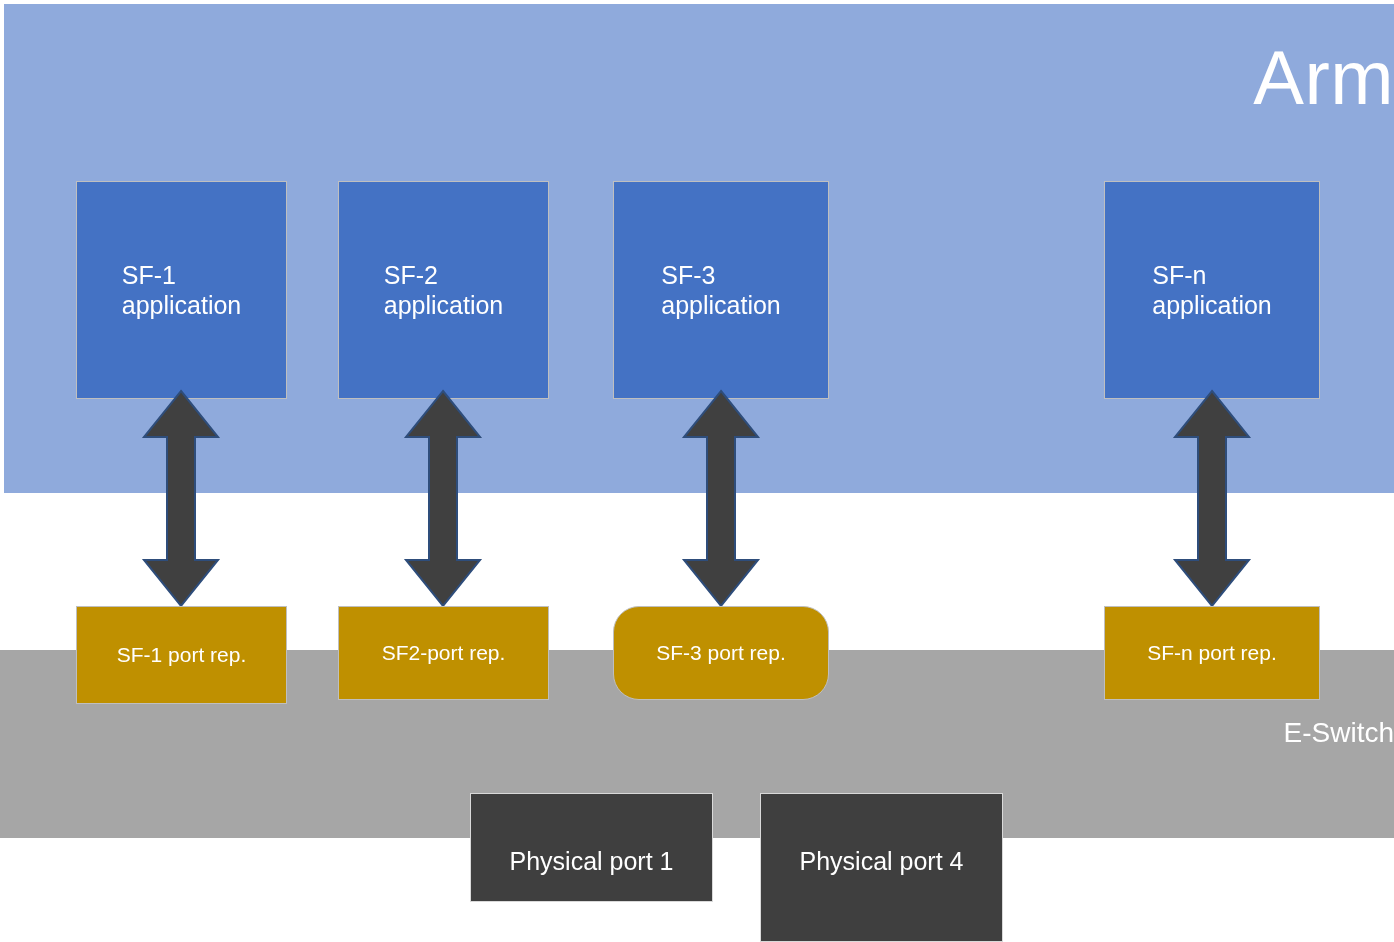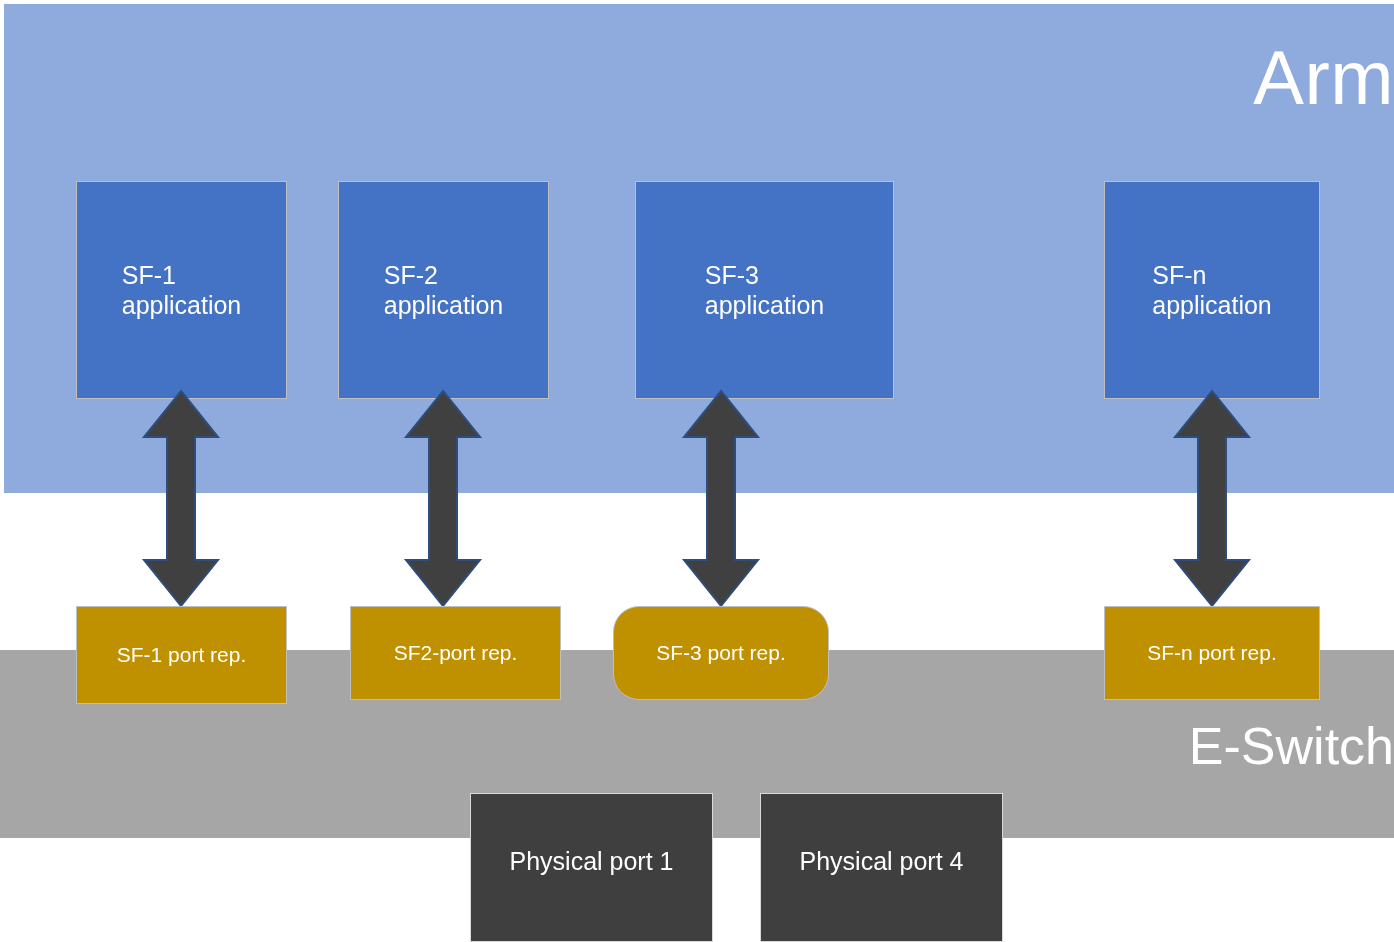--- a/index.html
+++ b/index.html
@@ -47,21 +47,21 @@
     line-height: 1.1;
     white-space: nowrap;
   }
   #arm-title {
     top: 36px;
     font-size: 76px;
     letter-spacing: 0.5px;
   }
   #eswitch-title {
     top: 718px;
-    font-size: 52px;
+    font-size: 28px;
   }
 
   
   .node {
     position: absolute;
     box-sizing: border-box;
     border: 1px solid #BFBFBF;
     color: #ffffff;
     display: flex;
     align-items: center;
@@ -108,21 +108,21 @@
 
   <div class="band" id="eswitch-band"></div>
   <div class="band-title" id="eswitch-title">E-Switch</div>
 
   <div class="node sf-app" style="left:76px; top:181px; width:211px; height:218px;">SF-1
 application</div>
 
   <div class="node sf-app" style="left:338px; top:181px; width:211px; height:218px;">SF-2
 application</div>
 
-  <div class="node sf-app" style="left:613px; top:181px; width:259px; height:218px;margin-left:22px;">SF-3
+  <div class="node sf-app" style="left:613px; top:181px; width:216px; height:218px;">SF-3
 application</div>
 
   <div class="node sf-app" style="left:1104px; top:181px; width:216px; height:218px;">SF-n
 application</div>
 
   <div class="arrow" style="left:144px; top:391px; height:215px;">
     <svg viewBox="0 0 74 215" preserveAspectRatio="none">
       <polygon points="37,0 74,46 51,46 51,169 74,169 37,215 0,169 23,169 23,46 0,46" fill="#404040" stroke="#2E4D7B" stroke-width="2"></polygon>
     </svg>
   </div>
@@ -140,23 +140,23 @@
   </div>
 
   <div class="arrow" style="left:1175px; top:391px; height:215px;">
     <svg viewBox="0 0 74 215" preserveAspectRatio="none">
       <polygon points="37,0 74,46 51,46 51,169 74,169 37,215 0,169 23,169 23,46 0,46" fill="#404040" stroke="#2E4D7B" stroke-width="2"></polygon>
     </svg>
   </div>
 
   <div class="node port-rep" style="left:76px; top:606px; width:211px; height:98px;">SF-1 port rep.</div>
 
-  <div class="node port-rep" style="left:338px; top:606px; width:211px; height:94px;margin-left:12px;">SF2-port rep.</div>
+  <div class="node port-rep" style="left:338px; top:606px; width:211px; height:94px;">SF2-port rep.</div>
 
   <div class="node port-rep" style="left:613px; top:606px; width:216px; height:94px;border-radius:26px;">SF-3 port rep.</div>
 
   <div class="node port-rep" style="left:1104px; top:606px; width:216px; height:94px;">SF-n port rep.</div>
 
-  <div class="node phys-port" style="left:470px; top:793px; width:243px; height:149px;">Physical port 1</div>
+  <div class="node phys-port" style="left:470px; top:793px; width:243px; height:109px;">Physical port 1</div>
 
   <div class="node phys-port" style="left:760px; top:793px; width:243px; height:149px;">Physical port 4</div>
 
 </div>
 
 </body></html>

